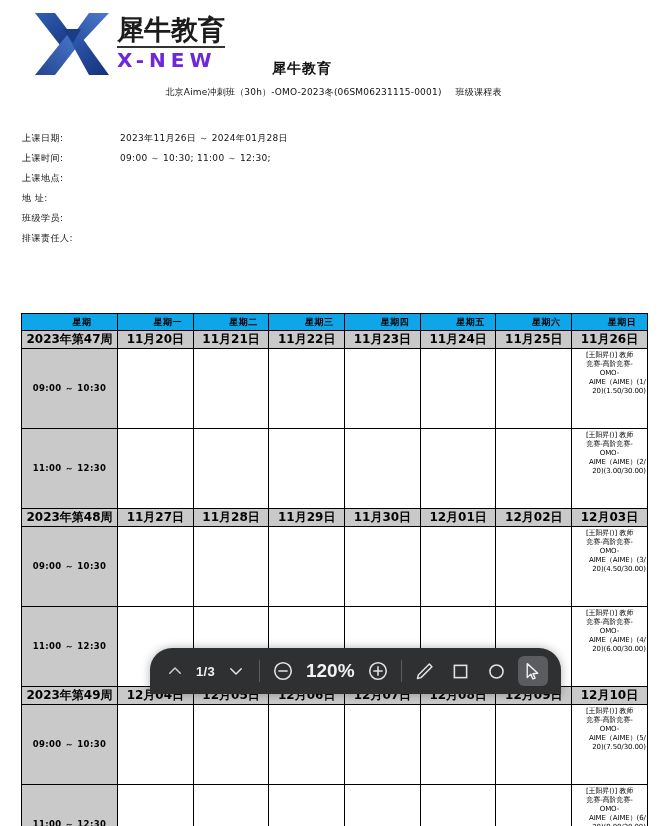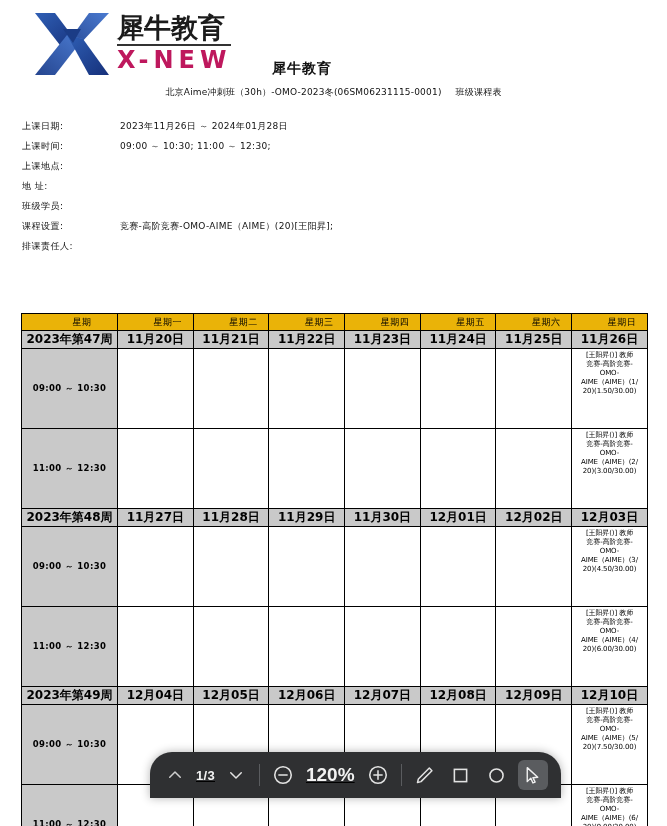--- a/index.html
+++ b/index.html
@@ -5,21 +5,21 @@
   * { box-sizing: border-box; }
   html, body {
     margin: 0; padding: 0;
     width: 667px; height: 826px;
     background: #ffffff;
     font-family: "Liberation Sans", "DejaVu Sans", sans-serif;
     overflow: hidden;
   }
   #page {
     position: relative;
-    width: 667px; height: 798px;
+    width: 667px; height: 694px;
     background: #ffffff;
   }
 
   
   .header {
     position: relative;
     height: 112px;
   }
   .logo-wrap {
     position: absolute;
@@ -38,24 +38,24 @@
     font-size: 27px;
     font-weight: 900;
     letter-spacing: 0px;
     color: #1b1b1b;
     line-height: 1.05;
     border-bottom: 2px solid #333;
     padding-bottom: 1px;
   }
   .logo-en {
     font-family: "DejaVu Sans", sans-serif;
-    font-size: 24px;
+    font-size: 20px;
     font-weight: 900;
     letter-spacing: 5px;
-    color: #be185d;
+    color: #6d28d9;
     margin-top: 0;
   }
   .doc-title {
     position: absolute;
     left: 272px; top: 60px;
     font-family: "DejaVu Sans", sans-serif;
     font-size: 14px;
     font-weight: bold;
     color: #111;
     letter-spacing: 1px;
@@ -68,21 +68,21 @@
     font-family: "DejaVu Sans", sans-serif;
     font-size: 9px;
     color: #111;
     letter-spacing: 0.2px;
   }
   .doc-subtitle .sub-sep { display: inline-block; width: 14px; }
 
   
   .meta {
     position: absolute;
-    left: 22px; top: 120px;
+    left: 22px; top: 132px;
     width: 620px;
   }
   .meta-row {
     display: flex;
     align-items: baseline;
     height: 20px;
     font-family: "DejaVu Sans", sans-serif;
     font-size: 9px;
     color: #111;
   }
@@ -113,23 +113,23 @@
     font-family: "DejaVu Sans", sans-serif;
     font-size: 8px;
     color: #000;
     text-align: center;
     vertical-align: middle;
   }
   col.c-time { width: 96px; }
   col.c-day  { width: 75.7px; }
 
   tr.head-row th {
-    background: #eab308;
+    background: #0ea5e9;
     height: 17px;
-    font-weight: normal;
+    font-weight: bold;
     font-size: 9px;
     letter-spacing: 0.5px;
     padding-left: 25px;
   }
   tr.week-row td {
     background: #c9c9c9;
     height: 14px;
     font-size: 12px;
     font-weight: bold;
   }
@@ -146,34 +146,33 @@
     vertical-align: top;
     padding: 2px 1px 0 1px;
     font-size: 7px;
     line-height: 1.28;
     text-align: center;
     word-break: break-all;
     letter-spacing: -0.1px;
     margin-left: 14px;
   }
   td.event-cell .ev-line { display: block; }
-  td.event-cell .ev-line.left { text-align: center; }
+  td.event-cell .ev-line.left { text-align: right; }
 
   
   .toolbar {
     position: absolute;
     left: 150px; bottom: 0px;
     width: 411px; height: 46px;
     background: #2f3032;
     border-radius: 22px 22px 0 0;
     display: flex;
     align-items: center;
     padding: 0 10px;
     box-shadow: 0 0 10px rgba(0,0,0,0.3);
-    text-decoration: underline;
   }
   .tb-btn {
     display: flex; align-items: center; justify-content: center;
     width: 30px; height: 30px;
     border-radius: 6px;
     cursor: pointer;
     color: #d8d8d8;
     flex: 0 0 auto;
   }
   .tb-btn.active { background: #5a5c5f; }
@@ -259,24 +258,20 @@
       </div>
       <div class="meta-row">
         <span class="meta-label">地    址:</span>
         <span class="meta-value"></span>
       </div>
       <div class="meta-row">
         <span class="meta-label">班级学员:</span>
         <span class="meta-value"></span>
       </div>
       <div class="meta-row">
-        <span class="meta-label">课程设置:</span>
-        <span class="meta-value">竞赛-高阶竞赛-OMO-AIME（AIME）(20)[王阳昇];</span>
-      </div>
-      <div class="meta-row">
         <span class="meta-label">排课责任人:</span>
         <span class="meta-value"></span>
       </div>
     </div>
 
   <div class="sched-wrap">
     <table class="sched">
       <colgroup>
         <col class="c-time">
           <col class="c-day">

